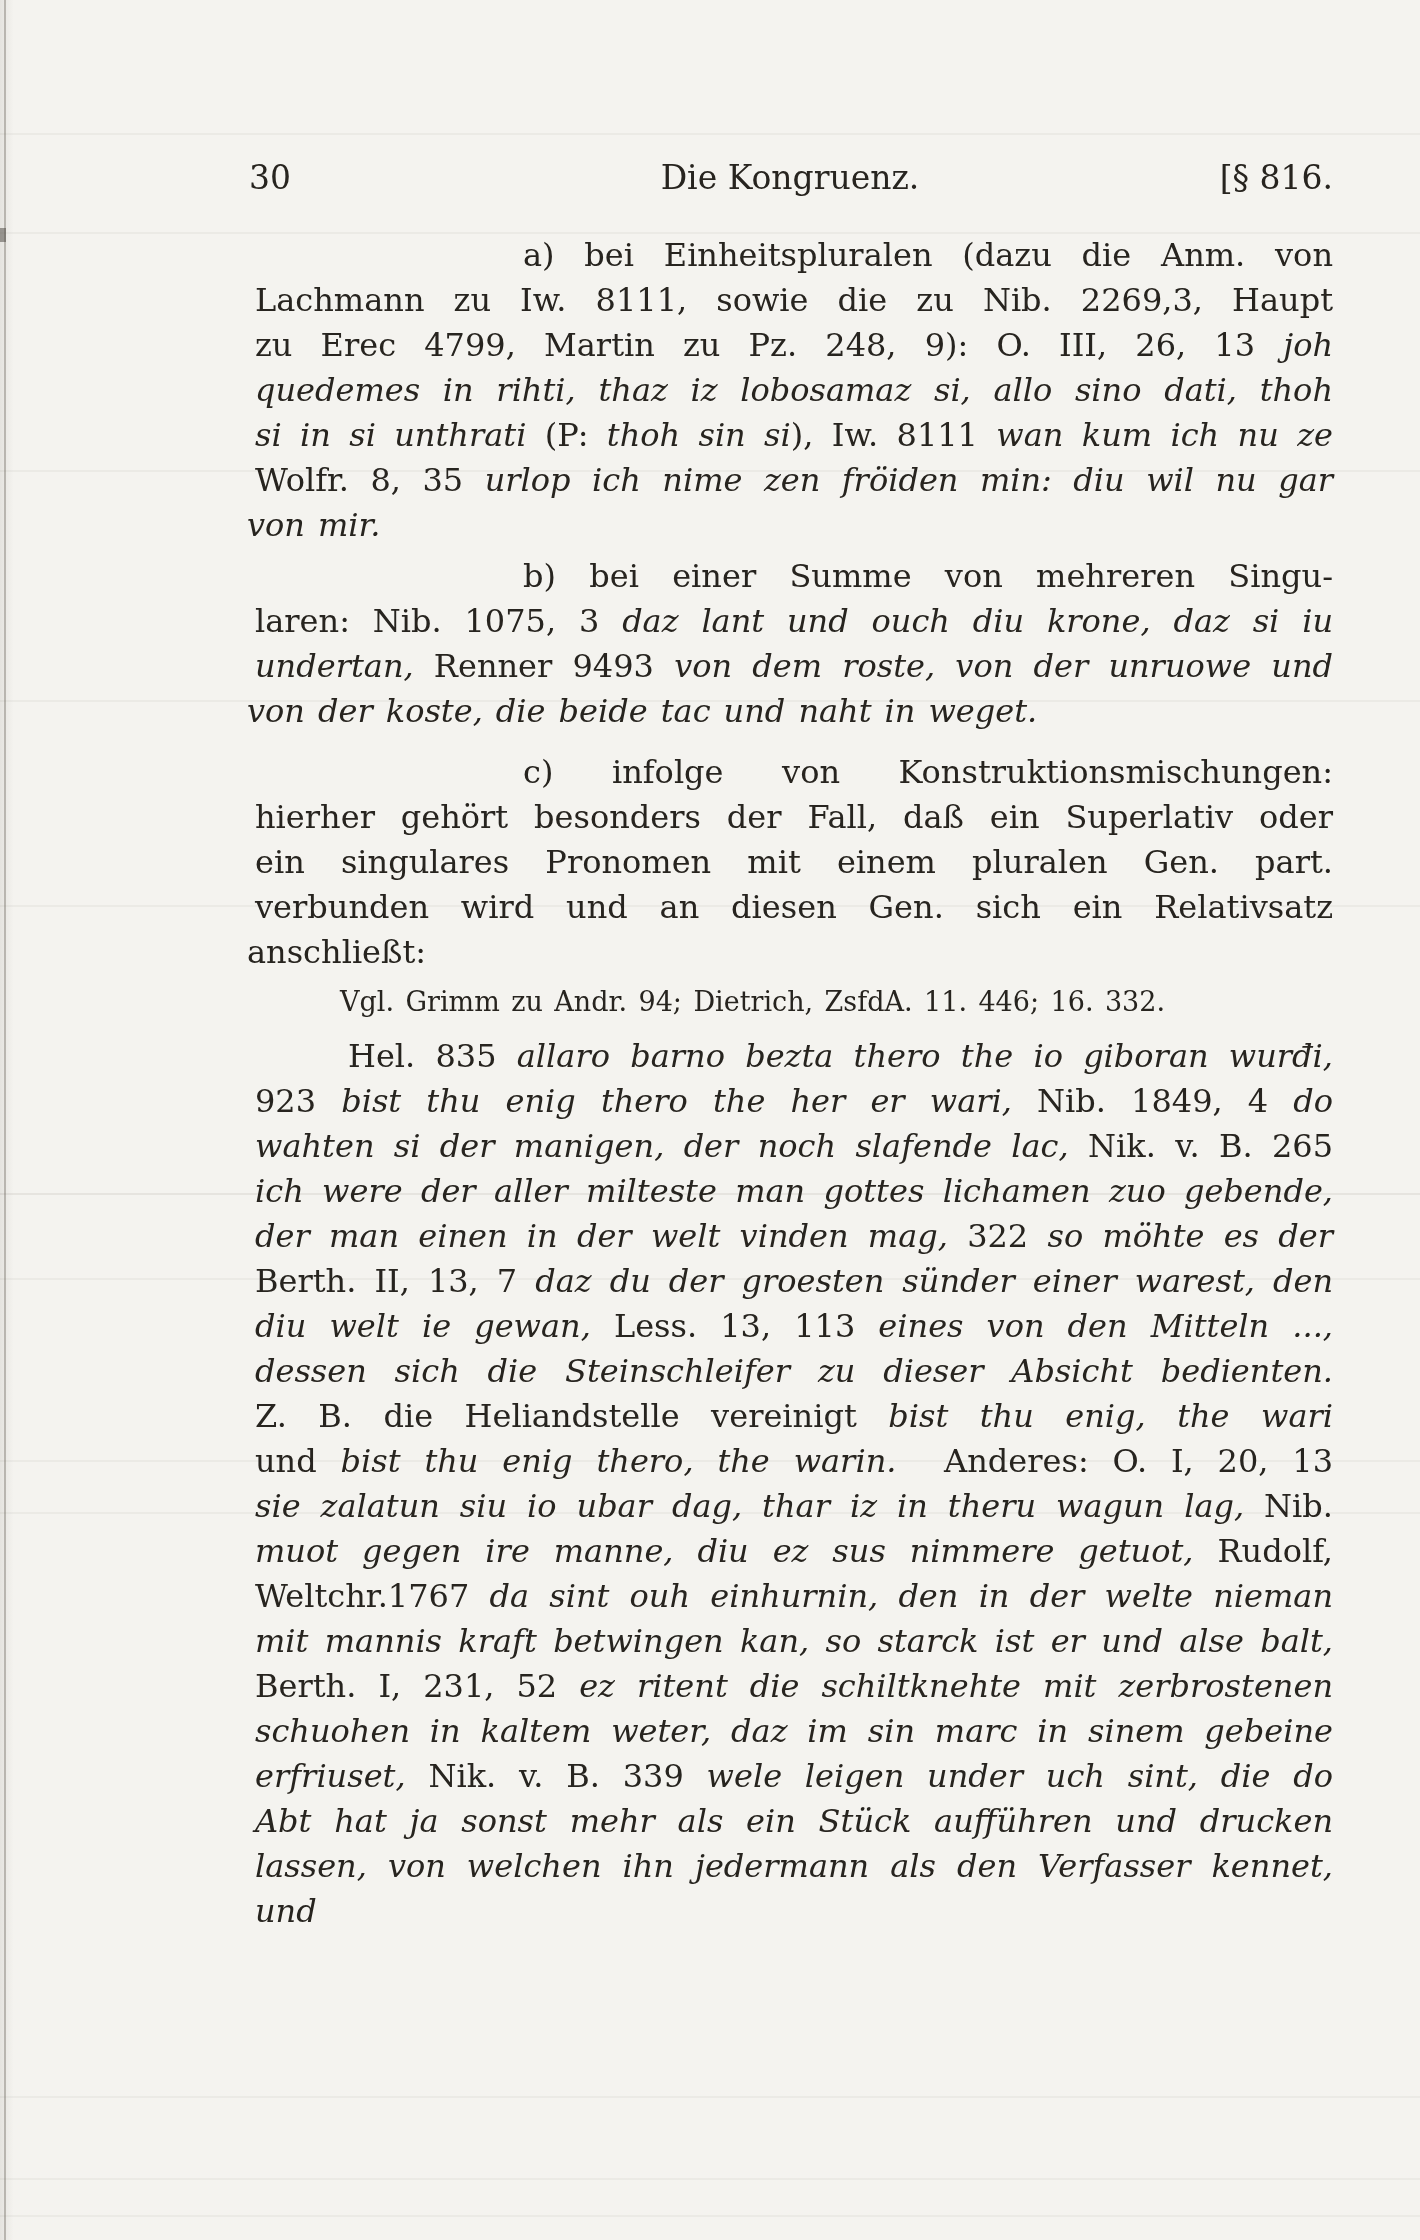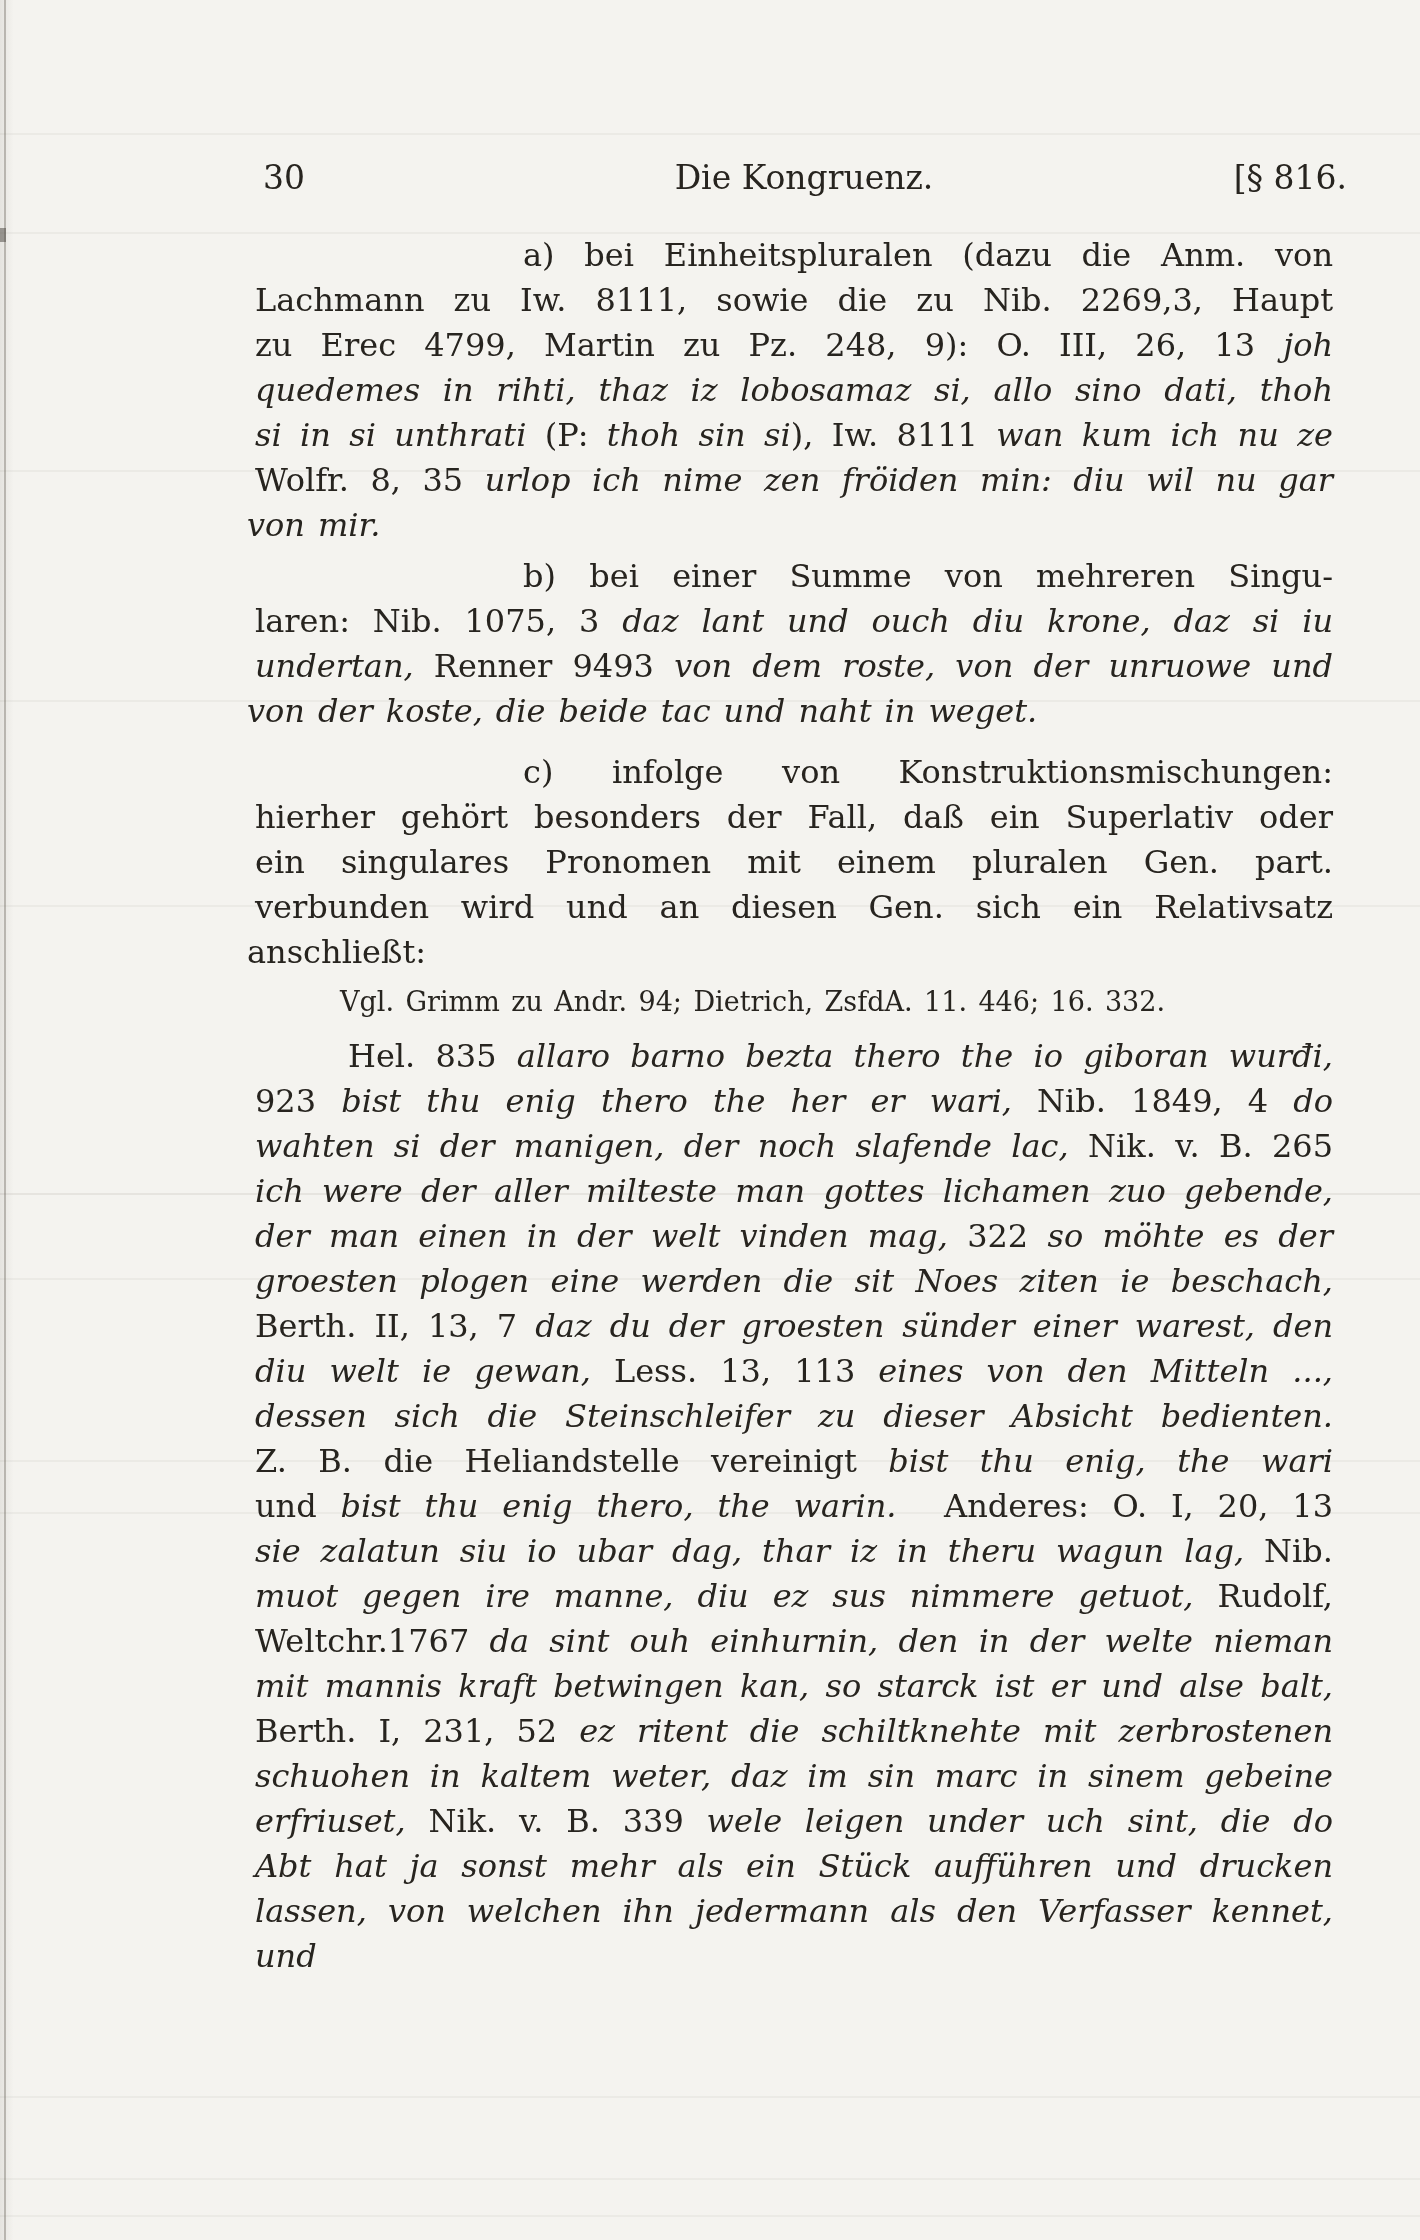--- a/index.html
+++ b/index.html
@@ -9,21 +9,21 @@
     font-family:"DejaVu Serif","Liberation Serif",serif;
   }
   
   .hline{position:absolute;left:0;width:100%;height:2px;background:rgba(105,99,90,0.06);pointer-events:none;}
   .hline.dk{background:rgba(105,99,90,0.10);}
   .edge-soft{position:absolute;left:0;top:0;width:16px;height:100%;
     background:linear-gradient(90deg,rgba(90,85,78,0.10),rgba(90,85,78,0) 85%);}
   .edge-line{position:absolute;left:4px;top:0;width:2px;height:100%;background:rgba(110,104,96,0.40);}
   .edge-mark{position:absolute;left:0;top:228px;width:6px;height:14px;background:rgba(70,66,60,0.50);}
   
-  .header{position:absolute;left:247px;top:156px;width:1086px;height:44px;font-size:33px;line-height:44px;margin-left:14px;}
+  .header{position:absolute;left:247px;top:156px;width:1086px;height:44px;font-size:33px;line-height:44px;}
   .header .pageno{position:absolute;left:2px;top:0;}
   .header .rtitle{position:absolute;left:0;top:0;width:100%;text-align:center;}
   .header .secref{position:absolute;right:0;top:0;}
   
   .textbody{position:absolute;left:247px;top:233px;width:1086px;font-size:32px;line-height:45px;word-spacing:0.09em;}
   .para{margin:0;}
   .para-b{margin-top:6px;}
   .para-c{margin-top:16px;}
   .para-note{margin-top:4px;font-size:27px;}
   .para-hel{margin-top:10px;}
@@ -86,21 +86,20 @@
       </div>
       <div class="para para-note">
         <div class="line ind-small"><span class="ro">Vgl. Grimm zu Andr. 94; Dietrich, ZsfdA. 11. 446; 16. 332.</span></div>
       </div>
       <div class="para para-hel">
         <div class="line j ind-small"><span class="ro">Hel. 835 </span><span class="it">allaro barno bezta thero the io giboran wurđi,</span></div>
         <div class="line j"><span class="ro">923 </span><span class="it">bist thu enig thero the her er wari, </span><span class="ro">Nib. 1849, 4 </span><span class="it">do</span></div>
         <div class="line j"><span class="it">wahten si der manigen, der noch slafende lac, </span><span class="ro">Nik. v. B. 265</span></div>
         <div class="line j"><span class="it">ich were der aller milteste man gottes lichamen zuo gebende,</span></div>
         <div class="line j"><span class="it">der man einen in der welt vinden mag, </span><span class="ro">322 </span><span class="it">so möhte es der</span></div>
-        <div class="line j"><span class="it">groesten plogen eine werden die sit Noes ziten ie beschach,</span></div>
         <div class="line j"><span class="ro">Berth. II, 13, 7 </span><span class="it">daz du der groesten sünder einer warest, den</span></div>
         <div class="line j"><span class="it">diu welt ie gewan, </span><span class="ro">Less. 13, 113 </span><span class="it">eines von den Mitteln ...,</span></div>
         <div class="line j"><span class="it">dessen sich die Steinschleifer zu dieser Absicht bedienten.</span></div>
         <div class="line j"><span class="ro">Z. B. die Heliandstelle vereinigt </span><span class="it">bist thu enig, the wari</span></div>
         <div class="line j"><span class="ro">und </span><span class="it">bist thu enig thero, the warin.</span><span class="ro">&nbsp; Anderes: O. I, 20, 13</span></div>
         <div class="line j"><span class="it">sie zalatun siu io ubar dag, thar iz in theru wagun lag, </span><span class="ro">Nib.</span></div>
         <div class="line j"><span class="it">muot gegen ire manne, diu ez sus nimmere getuot, </span><span class="ro">Rudolf,</span></div>
         <div class="line j"><span class="ro">Weltchr.1767 </span><span class="it">da sint ouh einhurnin, den in der welte nieman</span></div>
         <div class="line j"><span class="it">mit mannis kraft betwingen kan, so starck ist er und alse balt,</span></div>
         <div class="line j"><span class="ro">Berth. I, 231, 52 </span><span class="it">ez ritent die schiltknehte mit zerbrostenen</span></div>

